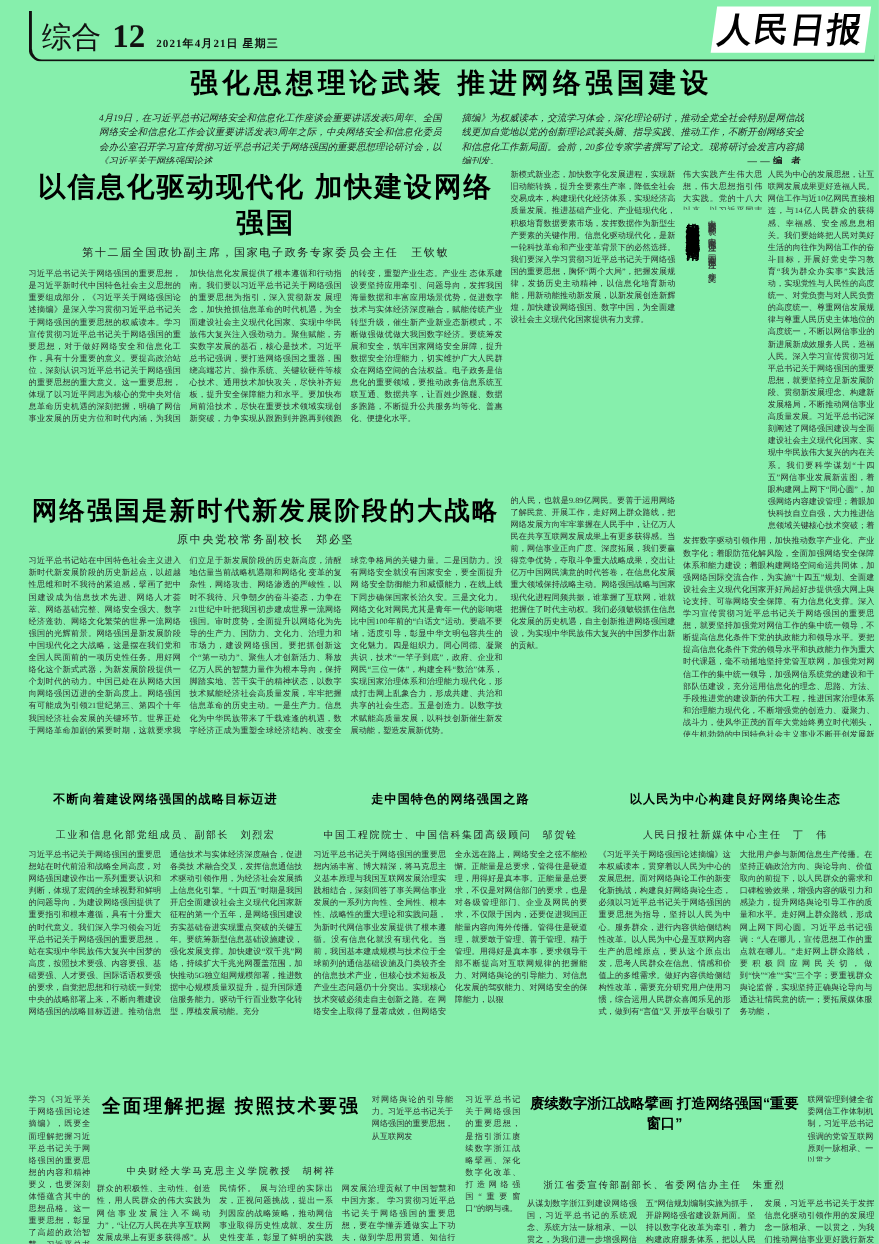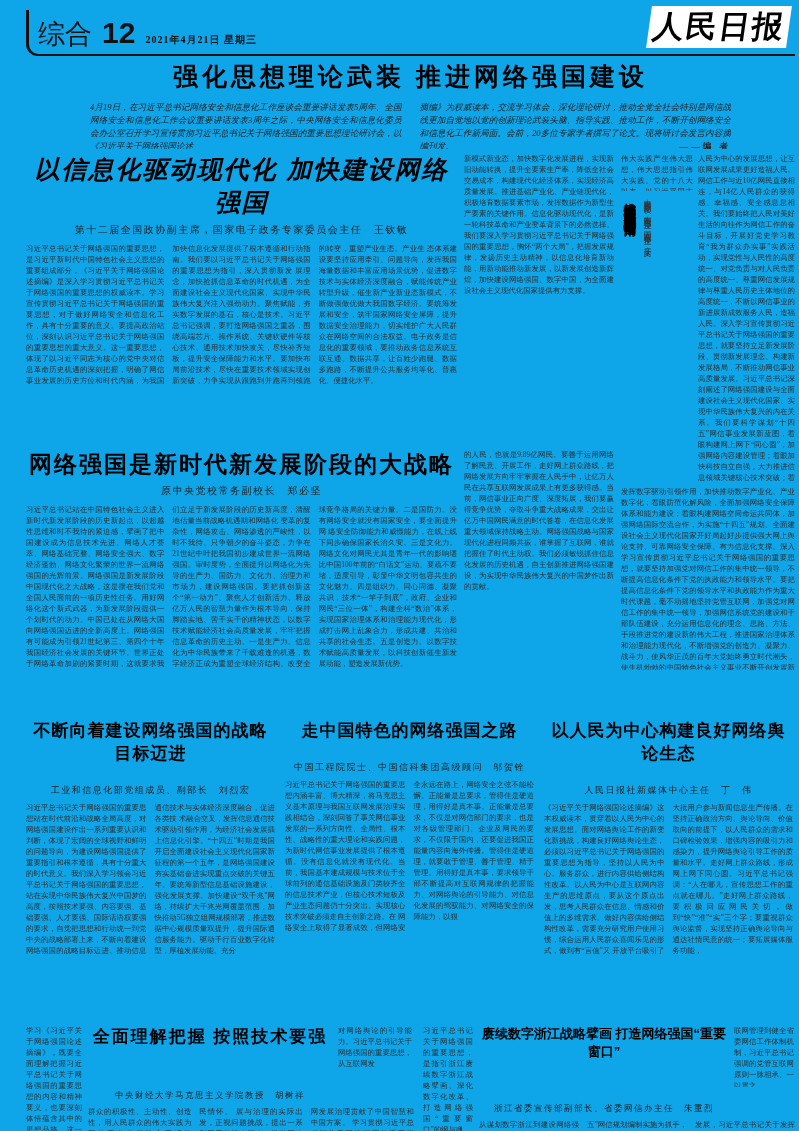--- a/index.html
+++ b/index.html
@@ -1,28 +1,28 @@
 <!DOCTYPE html>
 <html><head>
 <meta charset="utf-8">
 <style>
   html,body{margin:0;padding:0;background:#f3f3f0;}
-  .page{position:relative;width:799px;height:1131px;background:#0ea5e9;overflow:hidden;
+  .page{position:relative;width:799px;height:1131px;background:#86efac;overflow:hidden;
         font-family:"Liberation Serif","DejaVu Serif",serif;color:#222;
         padding:0;box-sizing:border-box;}
   .inner{position:absolute;left:26px;right:4px;top:6px;}
 
   
   .masthead{position:relative;height:50px;margin-bottom:6px;}
   .mast-rule{position:absolute;left:0;right:0;top:4px;bottom:0;
              border-left:3px solid #111;border-bottom:2px solid #111;
              border-bottom-left-radius:12px;}
   .mast-content{position:absolute;left:12px;bottom:4px;display:flex;align-items:baseline;gap:10px;}
   .section-label{font-family:"Liberation Sans","DejaVu Sans",sans-serif;font-size:27px;color:#111;}
-  .page-number{font-family:Liberation Sans, sans-serif;font-size:30px;font-weight:bold;color:#111;}
+  .page-number{font-family:Liberation Serif, serif;font-size:30px;font-weight:bold;color:#111;}
   .mast-date{font-size:10px;font-weight:bold;color:#111;letter-spacing:1px;}
   .paper-logo{position:absolute;right:6px;top:0px;font-size:31px;font-weight:900;
               font-family:"Liberation Serif","DejaVu Serif",serif;color:#000;
               transform:skewX(-8deg);letter-spacing:2px;background:#fff;padding:0 4px;}
 
   
   .lead-head{font-family:"Liberation Sans","DejaVu Sans",sans-serif;font-weight:900;
              font-size:25px;letter-spacing:4px;text-align:center;color:#000;line-height:1.15;}
   .lead-sub{font-family:"Liberation Sans","DejaVu Sans",sans-serif;font-weight:bold;
             font-size:15.5px;text-align:center;color:#111;margin-top:8px;letter-spacing:0.5px;}
@@ -38,21 +38,21 @@
   .body-txt{font-size:7.4px;line-height:11px;text-align:justify;color:#2e2e2e;overflow:hidden;}
 
   
   .row1{display:flex;gap:7px;margin-top:4px;}
   .r1-left{width:588px;}
   .r1-right{width:174px;}
 
   .art-split{display:flex;gap:7px;}
   .art-main{width:431px;}
   .art-side{width:150px;}
-  .a1 .a-head{font-size:25px;font-style:italic;}
+  .a1 .a-head{font-size:25px;}
   .a2 .a-head{font-size:23px;}
   .cols3{column-count:3;column-gap:8px;}
   .a1-body{height:196px;margin-top:6px;}
   .a1-side{height:250px;}
   .a2-body{height:206px;margin-top:6px;}
   .a2-side{height:258px;}
   .gap8{height:10px;}
 
   
   .aR-top{display:flex;gap:5px;height:328px;}
@@ -63,21 +63,21 @@
               font-family:"Liberation Sans","DejaVu Sans",sans-serif;font-weight:900;
               font-size:12.5px;letter-spacing:1px;color:#000;height:288px;}
   .v-byline{writing-mode:vertical-lr;text-orientation:upright;font-size:7.6px;color:#333;
             height:268px;letter-spacing:1px;line-height:11px;}
   .aR-rightcol{width:97px;height:328px;}
   .aR-bottom{height:184px;margin-top:5px;}
 
   
   .row2{display:flex;gap:10px;margin-top:9px;}
   .row2 .b-art{width:249px;}
-  .b-art .a-head{font-size:17px;letter-spacing:1px;}
+  .b-art .a-head{font-size:11px;letter-spacing:1px;}
   .b-art .a-by{font-size:9px;margin-top:19px;}
   .cols2{column-count:2;column-gap:8px;}
   .b-body{height:212px;margin-top:5px;}
 
   
   .row3{display:flex;gap:9px;margin-top:11px;height:152px;}
   .c-art{display:flex;gap:6px;}
   .a6{width:388px;}
   .a7{width:372px;}
   .narrow-col{height:152px;}

